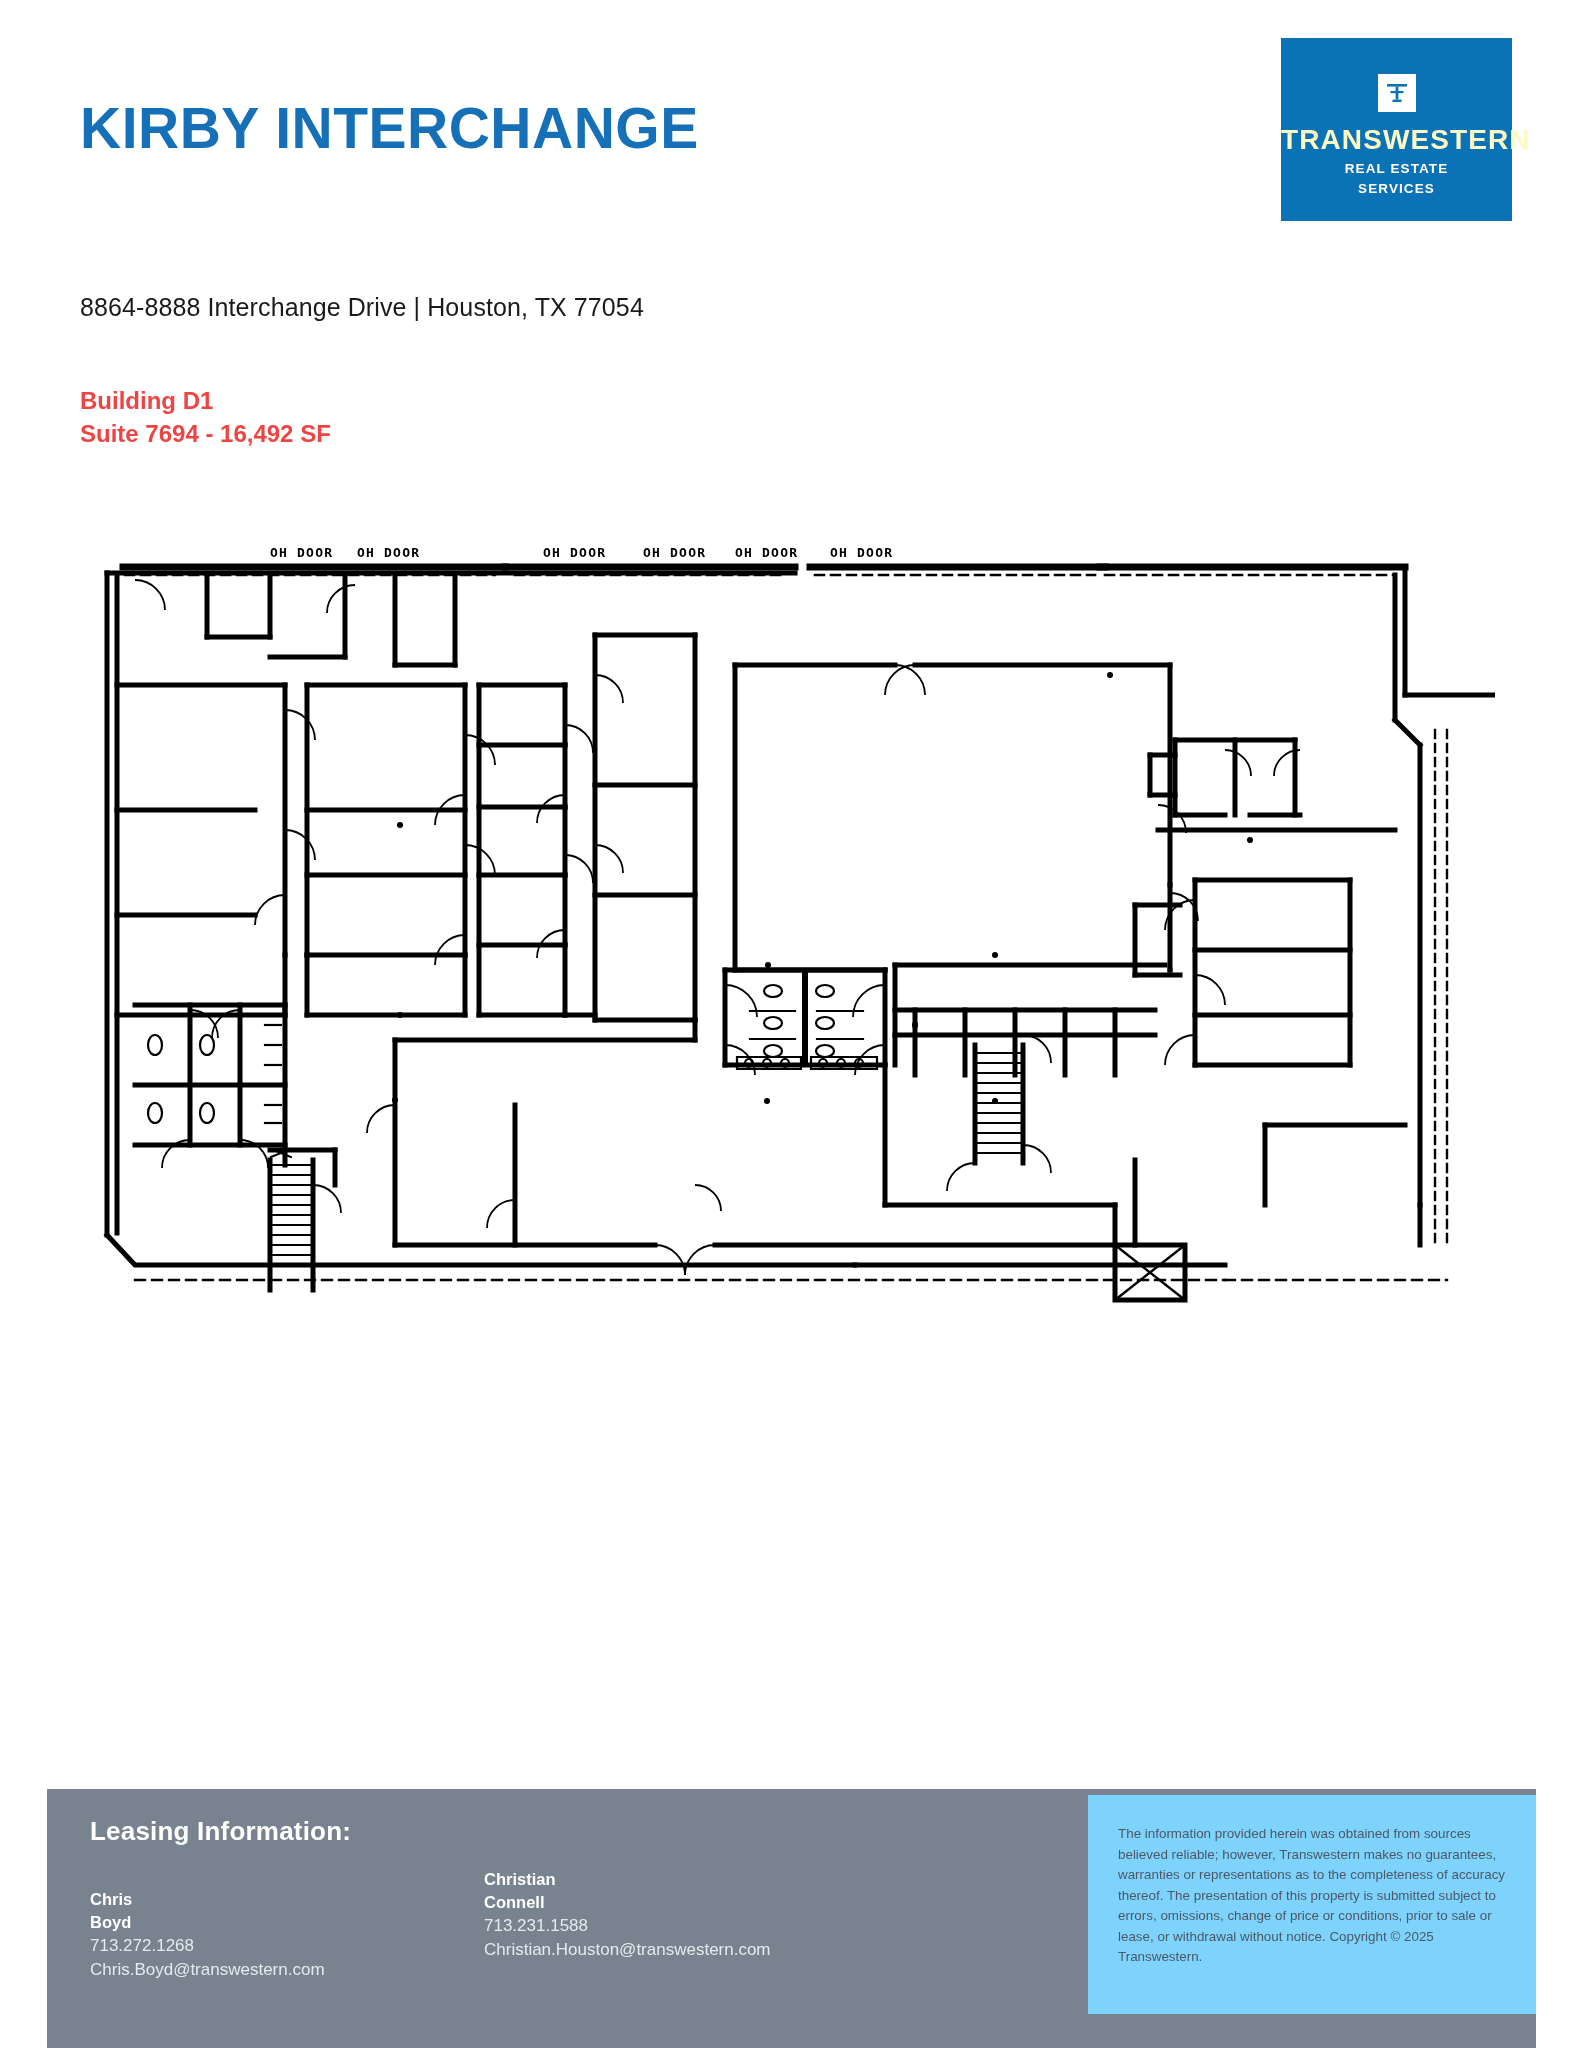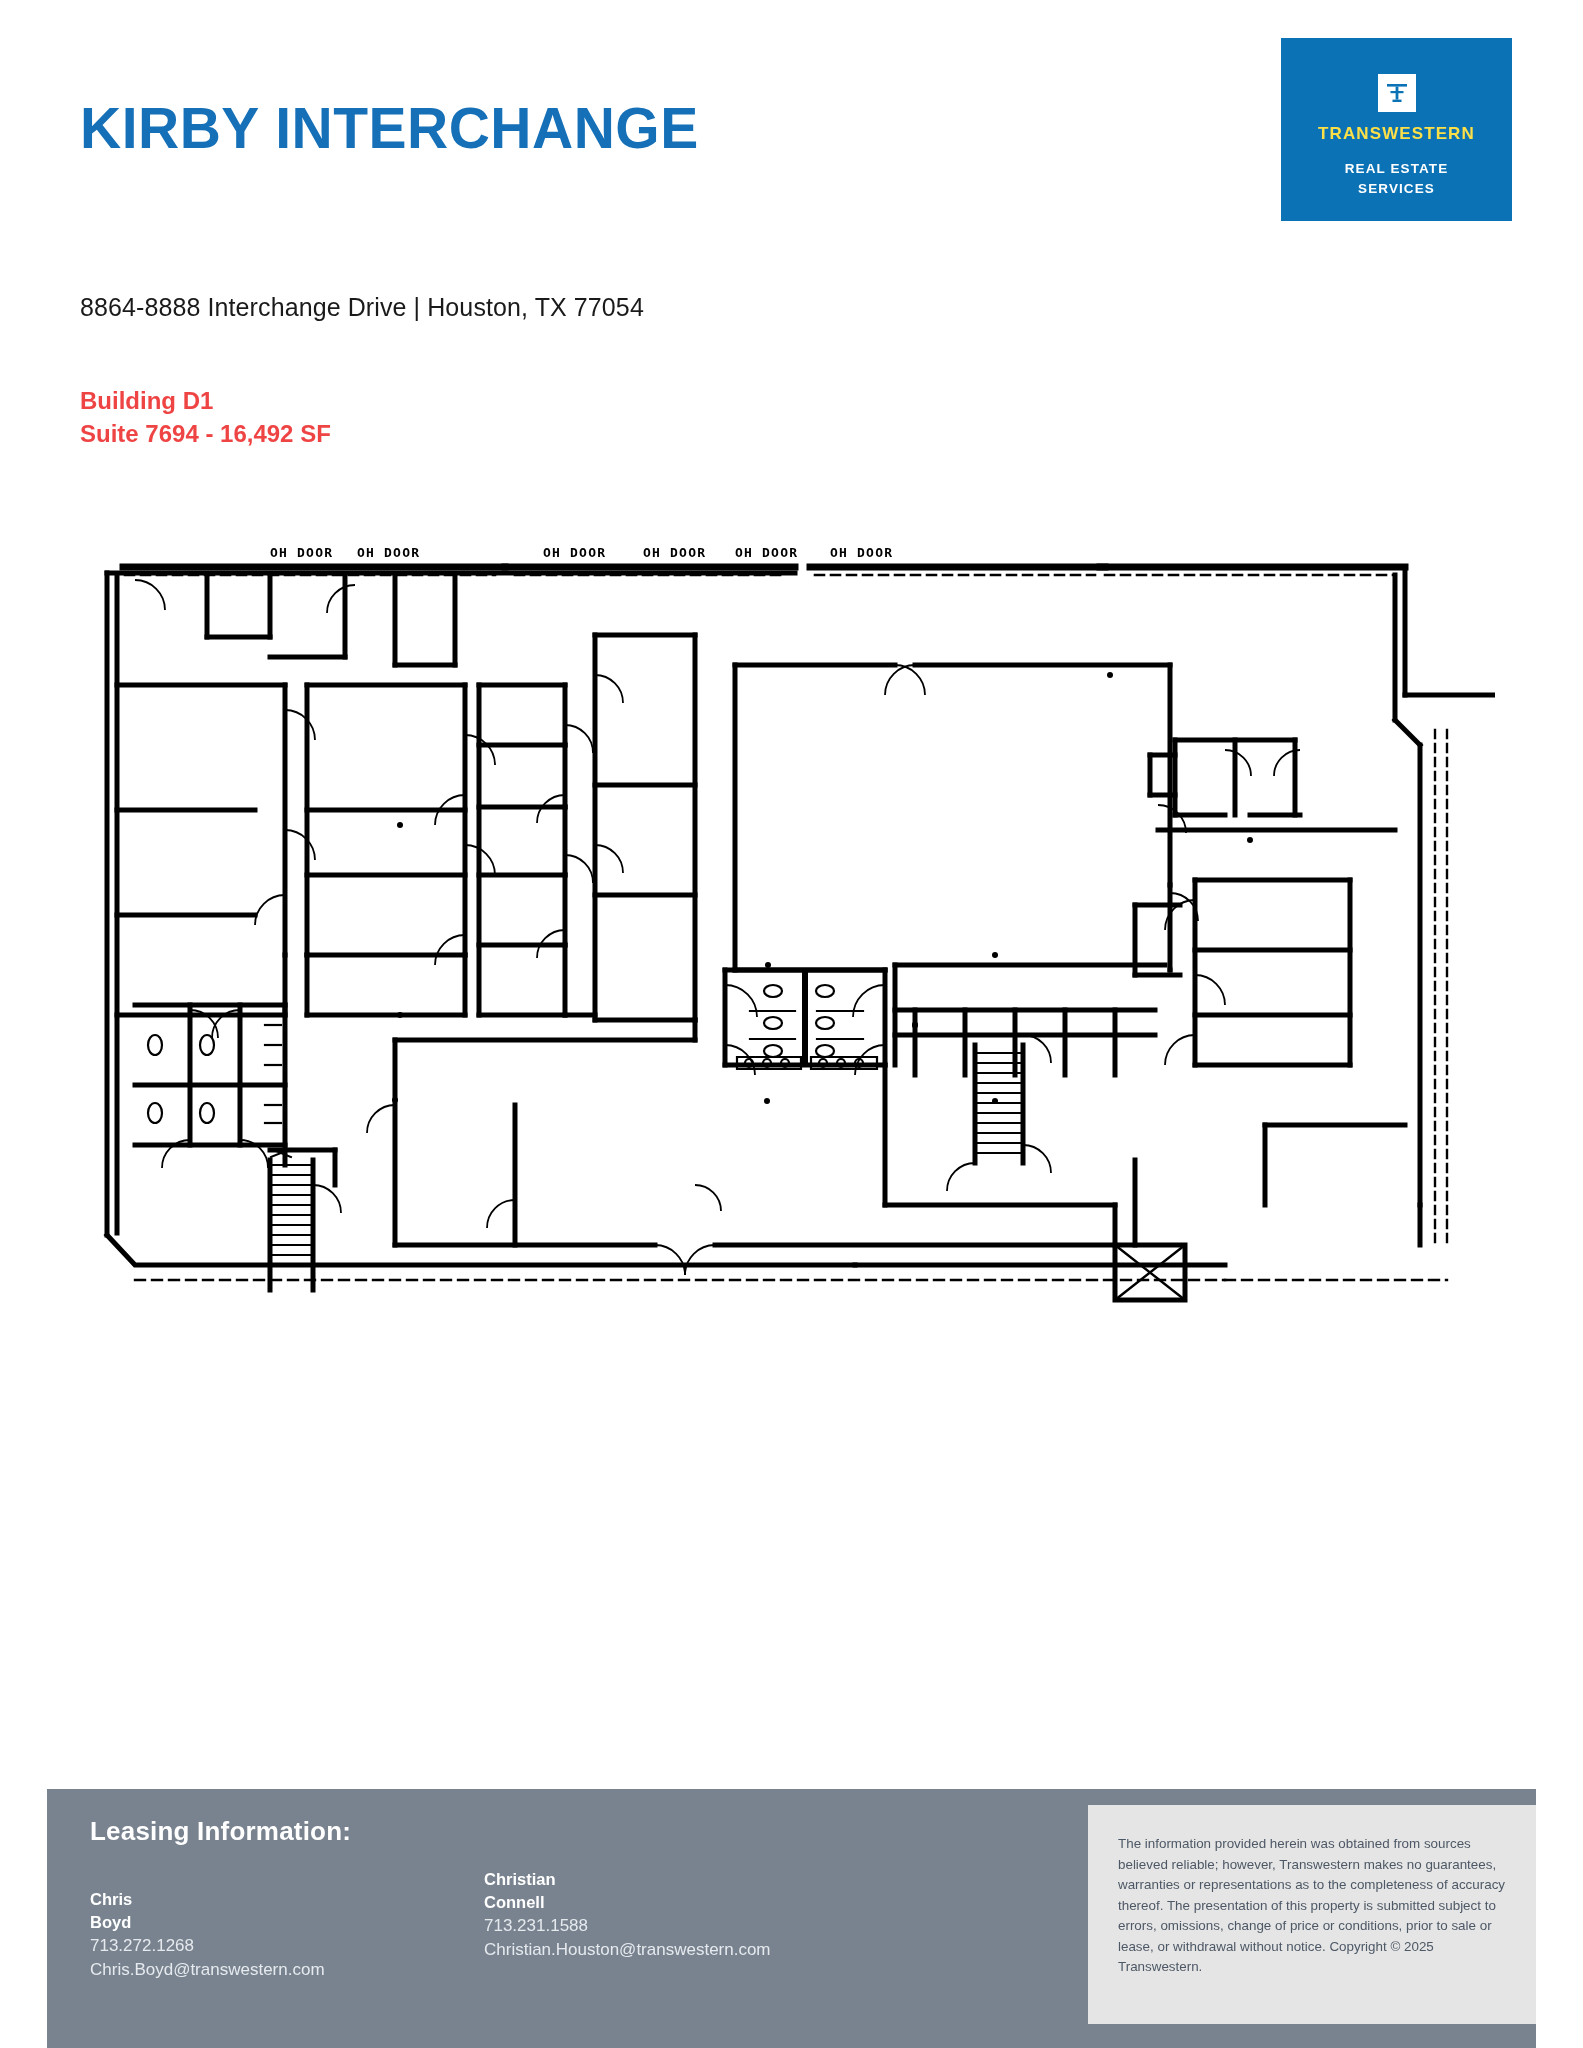--- a/index.html
+++ b/index.html
@@ -78,22 +78,22 @@
     background: #ffffff;
     display: flex;
     align-items: center;
     justify-content: center;
   }
   #logo-name {
     position: absolute;
     top: 86px;
     left: 0; right: 0;
     text-align: center;
-    color: #fde047;
-    font-size: 17px;
+    color: #fef9c3;
+    font-size: 28px;
     font-weight: bold;
     letter-spacing: 1.1px;
   }
   .logo-sub {
     position: absolute;
     left: 0; right: 0;
     text-align: center;
     color: #ffffff;
     font-size: 13.5px;
     font-weight: bold;
@@ -116,24 +116,24 @@
   #footer {
     position: absolute;
     left: 47px;
     top: 1789px;
     width: 1489px;
     height: 283px;
     background: #78838f;
   }
   #disclaimer-panel {
     position: absolute;
-    right: 0; top: 16px;
+    right: 0; top: 6px;
     width: 448px;
     height: 219px;
-    background: #e5e5e5;
+    background: #7dd3fc;
   }
   #leasing-title {
     position: absolute;
     left: 43px;
     top: 27px;
     color: #ffffff;
     font-size: 26px;
     font-weight: bold;
     letter-spacing: 0.2px;
   }

